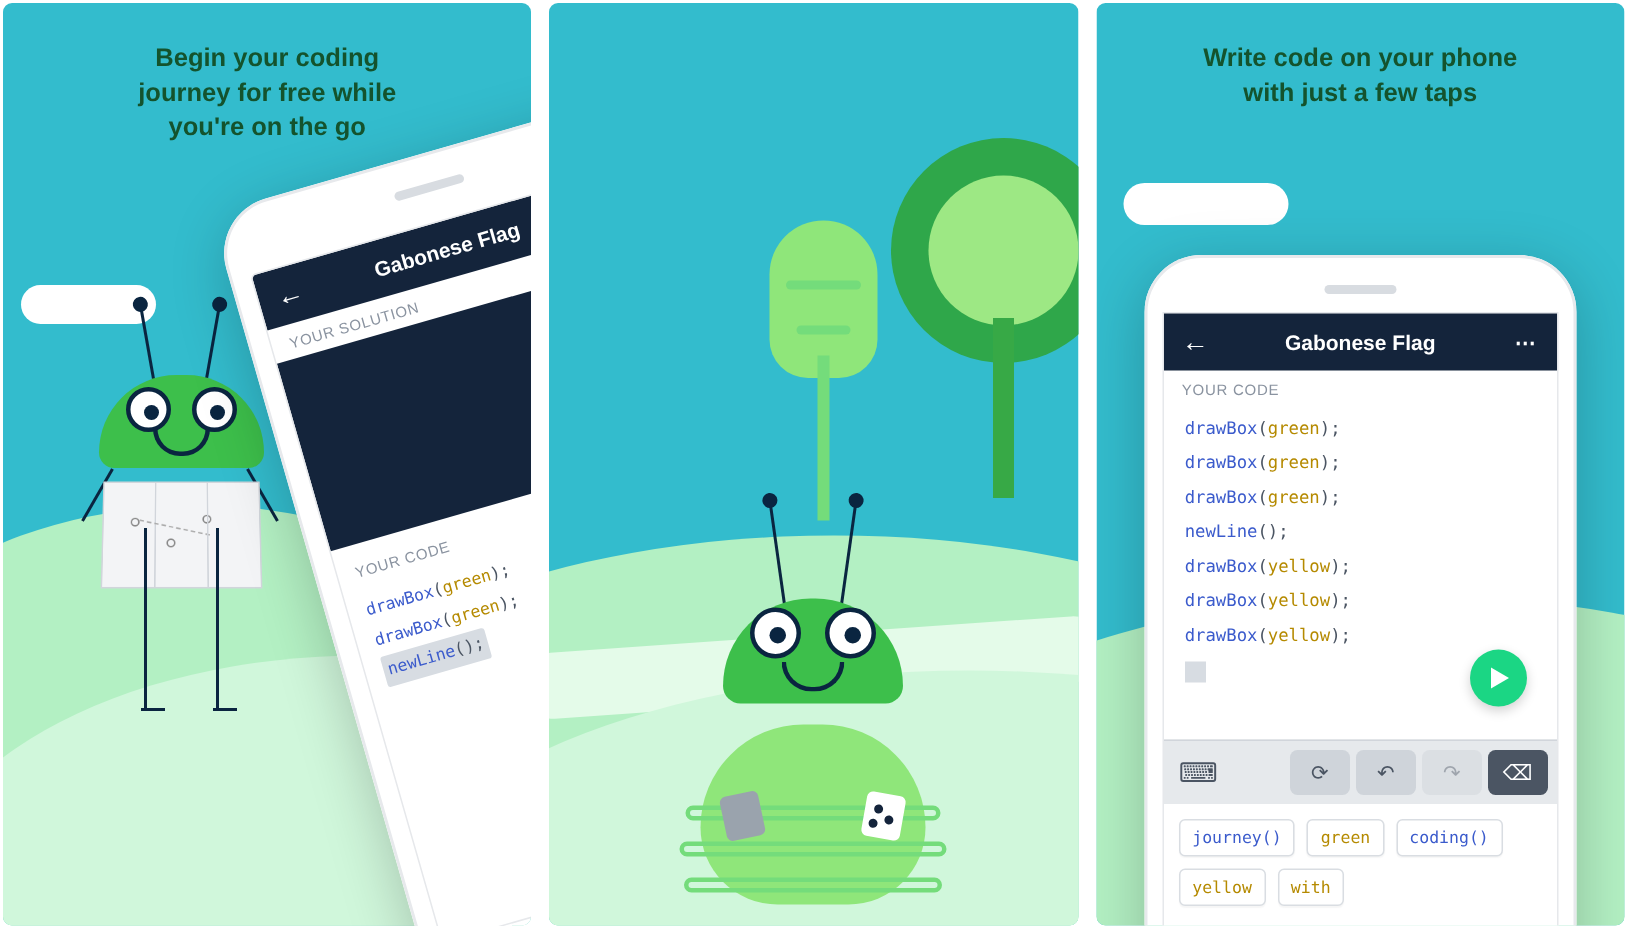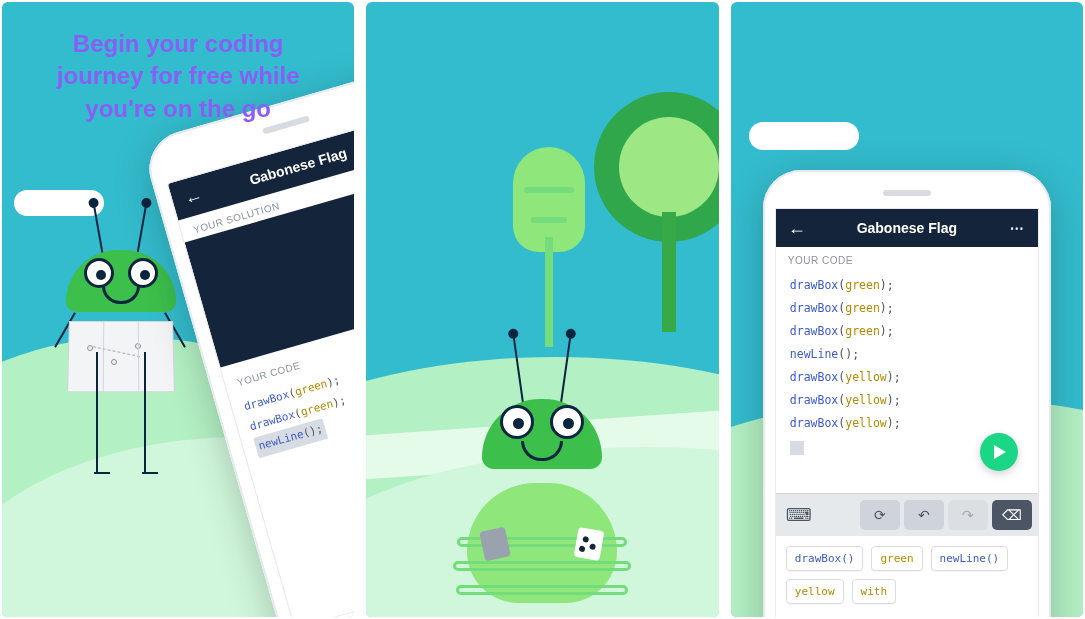--- a/index.html
+++ b/index.html
@@ -21,22 +21,22 @@
   .panel {
     position: relative;
     flex: 1;
     overflow: hidden;
     border-radius: 6px;
   }
   .sky { position:absolute; inset:0; background:#33bccd; }
   .headline {
     position: relative;
     z-index: 20;
-    color:#8b5cf6;
-    font-size: 24px;
+    color:#14532d;
+    font-size: 17px;
     font-weight: 600;
     text-align: center;
     padding: 26px 24px 10px;
     line-height: 1.35;
     white-space: pre-line;
   }
   .cloud {
     position:absolute;
     background:#fff;
     border-radius:50px;
@@ -274,20 +274,22 @@
       </div>
       <div class="gh2-hand l"></div>
       <div class="gh2-hand r"></div>
     </div>
   </div>
 
   <div class="panel">
     <div class="sky"></div>
     <div class="cloud" style="top:120px;left:18px;width:110px;height:28px;"></div>
     <div class="hill3"></div>
+    <div class="headline">Write code on your phone
+with just a few taps</div>
 
     <div class="phone3-wrap">
       <div class="phone">
         <div class="phone-speaker"></div>
         <div class="screen3">
           <div class="titlebar" style="position:relative">
             <span class="back">←</span>
             <span class="title">Gabonese Flag</span>
             <span class="more">⋯</span>
           </div>
@@ -298,23 +300,23 @@
           </div>
           <div style="height:22px"></div>
           <div class="kb-toolbar">
             <div class="kb-btn keyboard">⌨</div>
             <div class="kb-btn">⟳</div>
             <div class="kb-btn">↶</div>
             <div class="kb-btn" style="opacity:.45">↷</div>
             <div class="kb-btn del">⌫</div>
           </div>
           <div class="chips" id="chips">
-              <div class="chip"><span class="fn">drawBox()</span></div>
+              <div class="chip"><span class="fn">journey()</span></div>
               <div class="chip"><span class="arg">green</span></div>
-              <div class="chip"><span class="fn">newLine()</span></div>
+              <div class="chip"><span class="fn">coding()</span></div>
               <div class="chip"><span class="arg">yellow</span></div>
               <div class="chip"><span class="arg">with</span></div>
             </div>
         </div>
 
       </div>
     </div>
   </div>
 
 </div>

